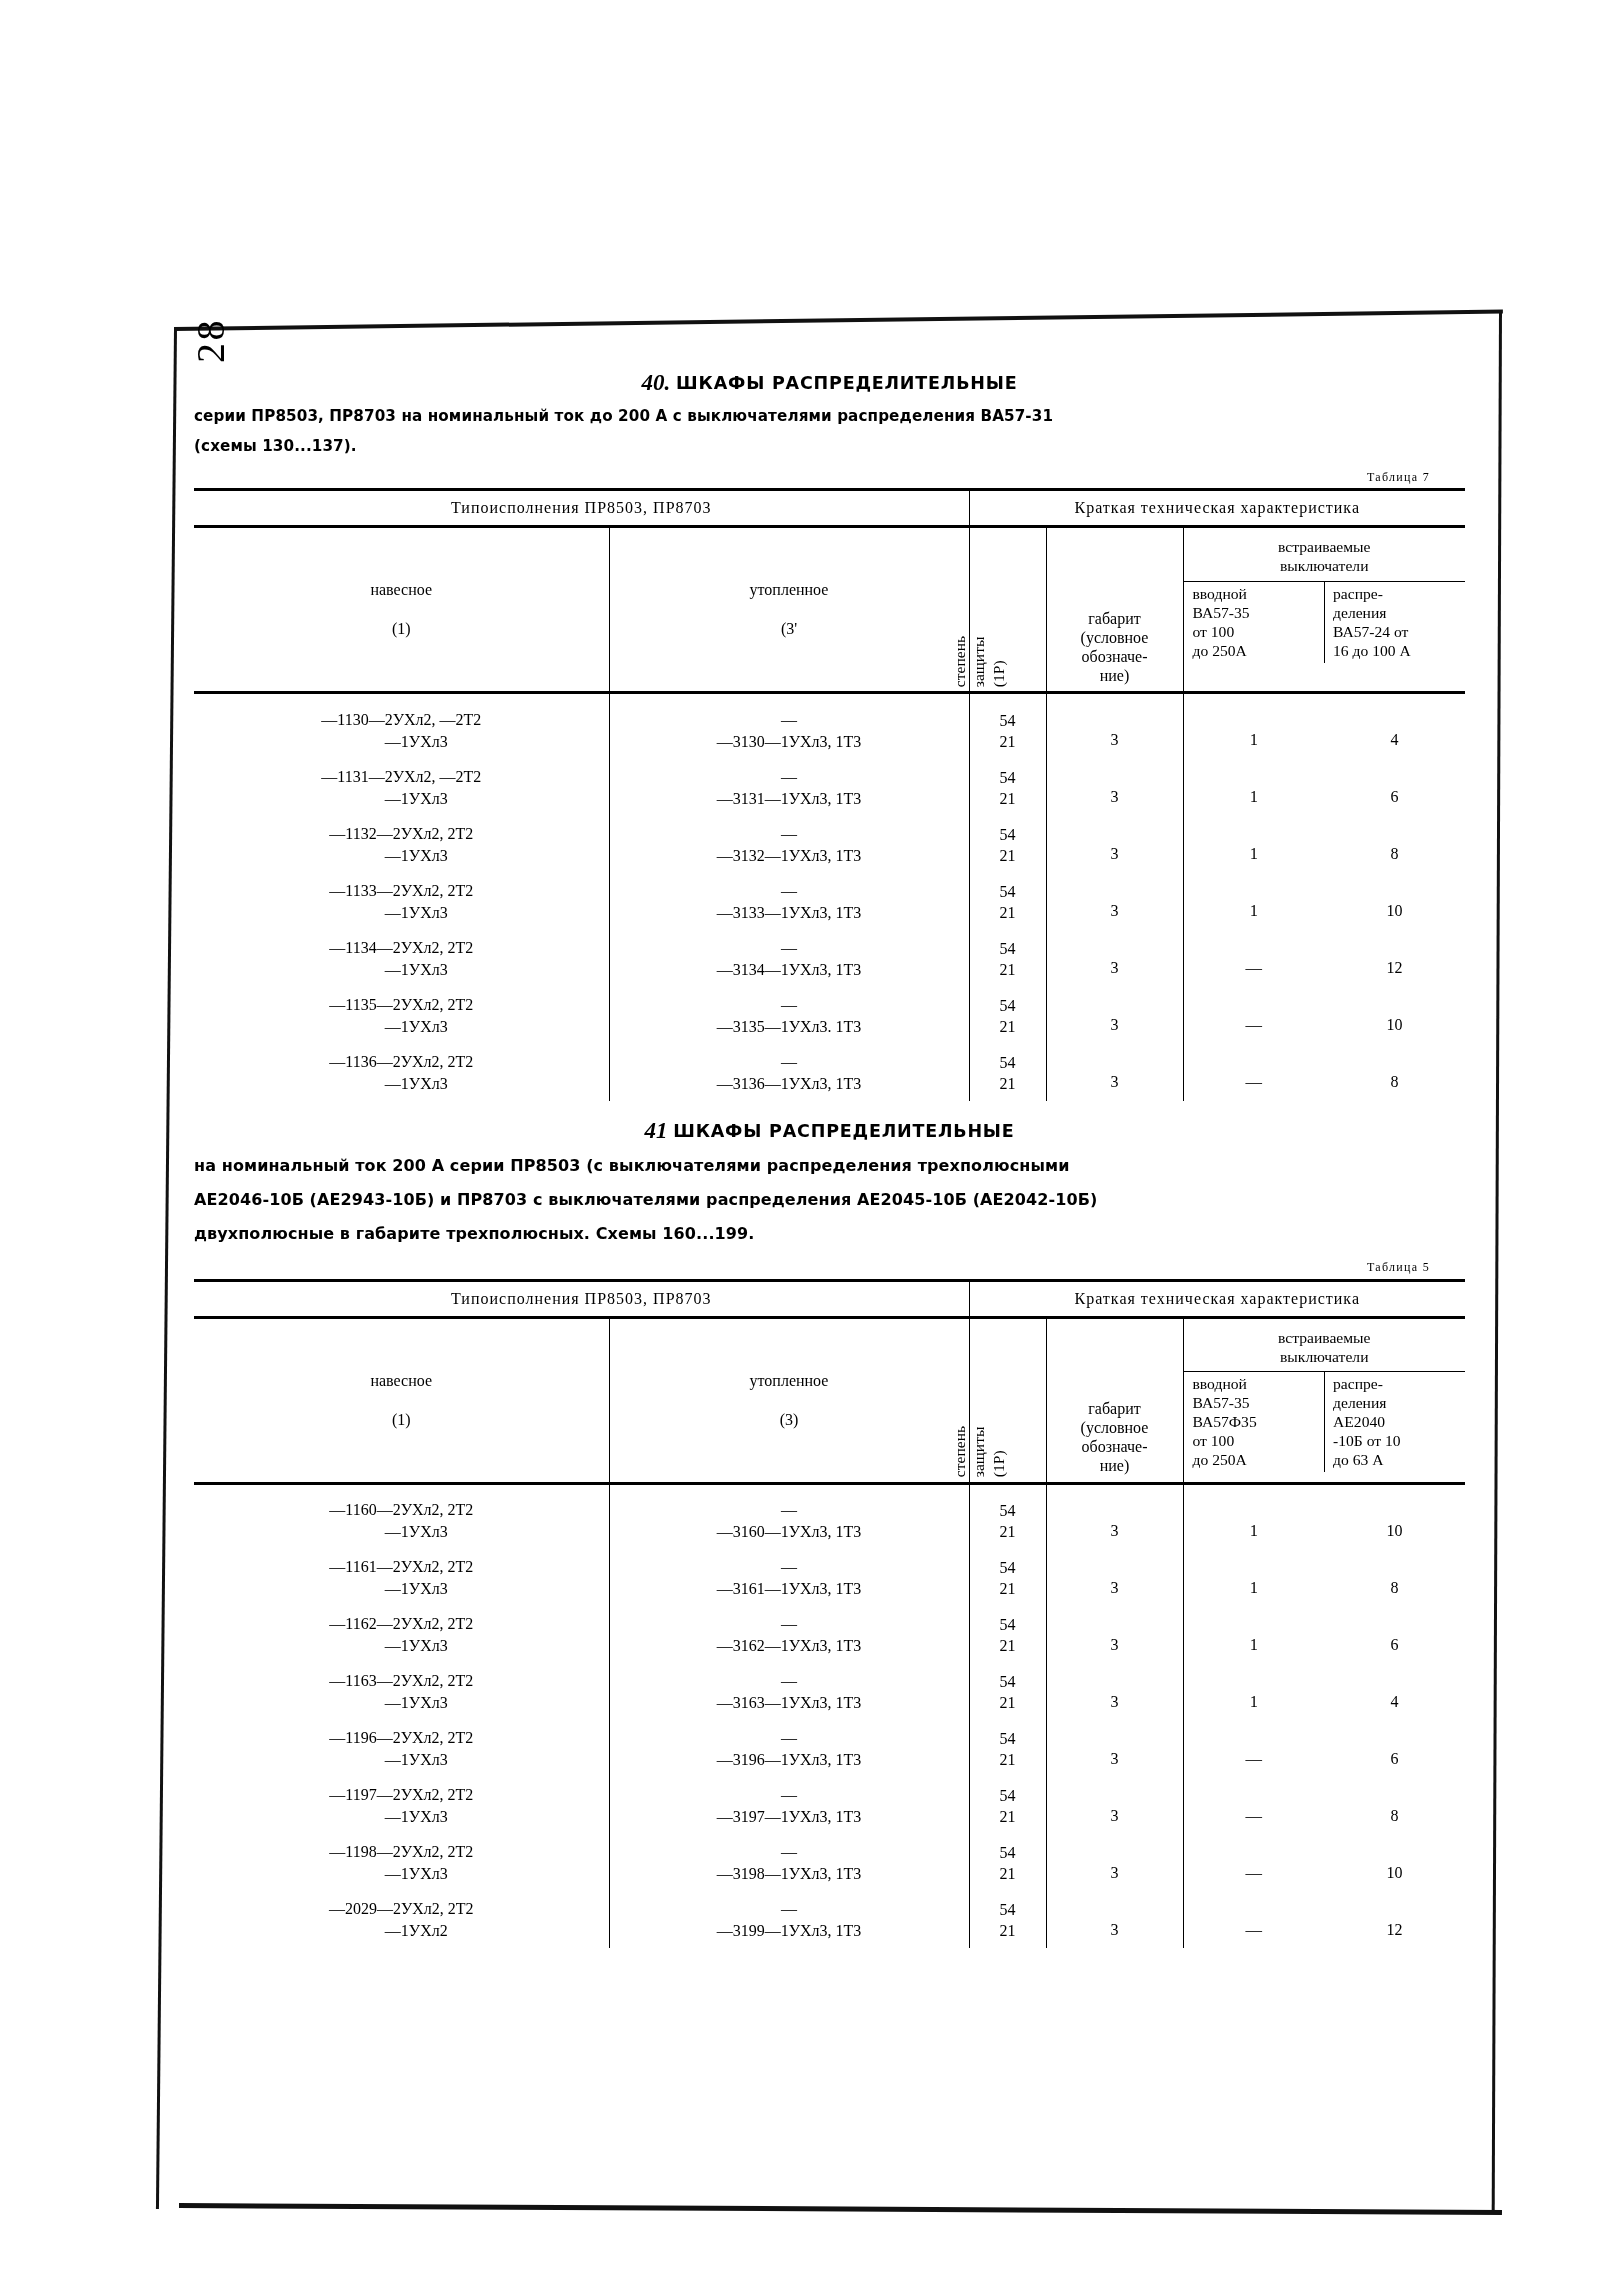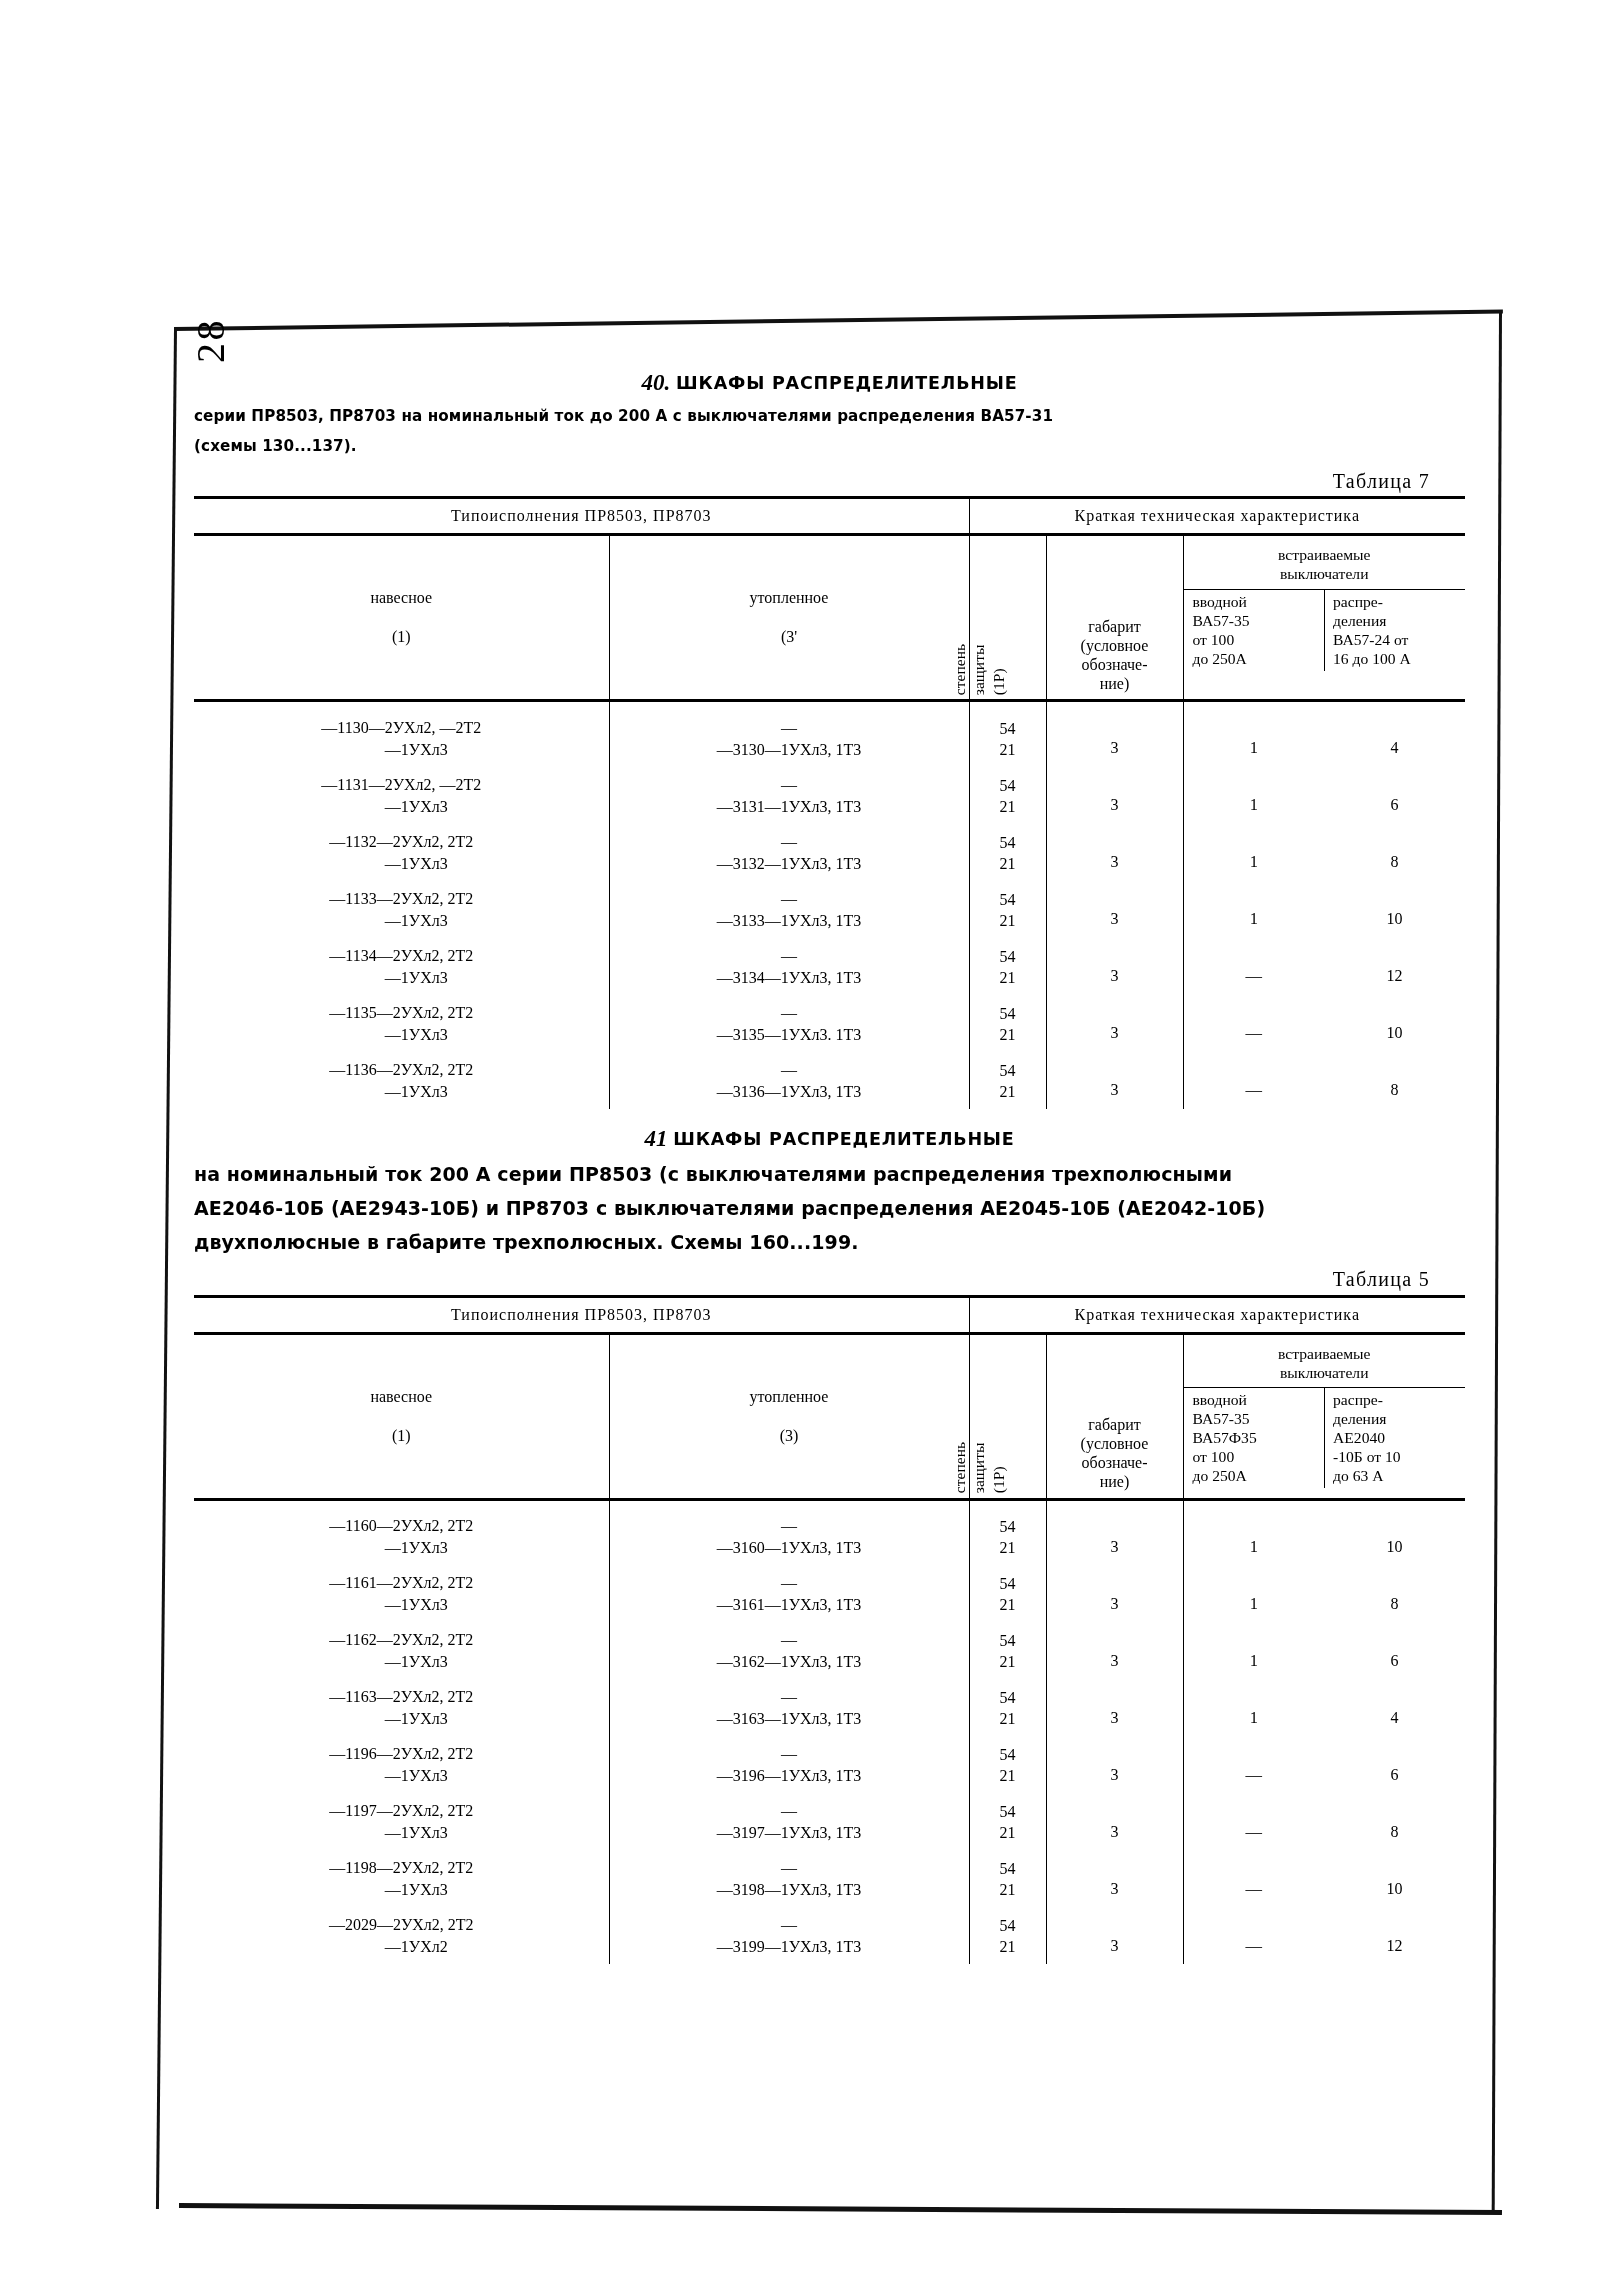--- a/index.html
+++ b/index.html
@@ -98,26 +98,26 @@
   }
   .section-sub {
     font-family: "DejaVu Sans", "Liberation Sans", sans-serif;
     font-weight: bold;
     font-size: 15.2px;
     line-height: 30px;
     letter-spacing: 0.1px;
     margin: 0 auto;
   }
   .sub-line { display: block; }
-  #sec41-block .sub-line { line-height: 34px; font-size: 19px; }
+  #sec41-block .sub-line { line-height: 34px; font-size: 16px; }
 
   
   .table-label {
     text-align: right;
-    font-size: 20px;
+    font-size: 12px;
     letter-spacing: 1.3px;
     padding-right: 35px;
     margin-top: 9px;
     margin-bottom: 3.2px;
     font-family: "Liberation Serif", serif;
   }
 
   
   table.doc-table {
     border-collapse: collapse;

